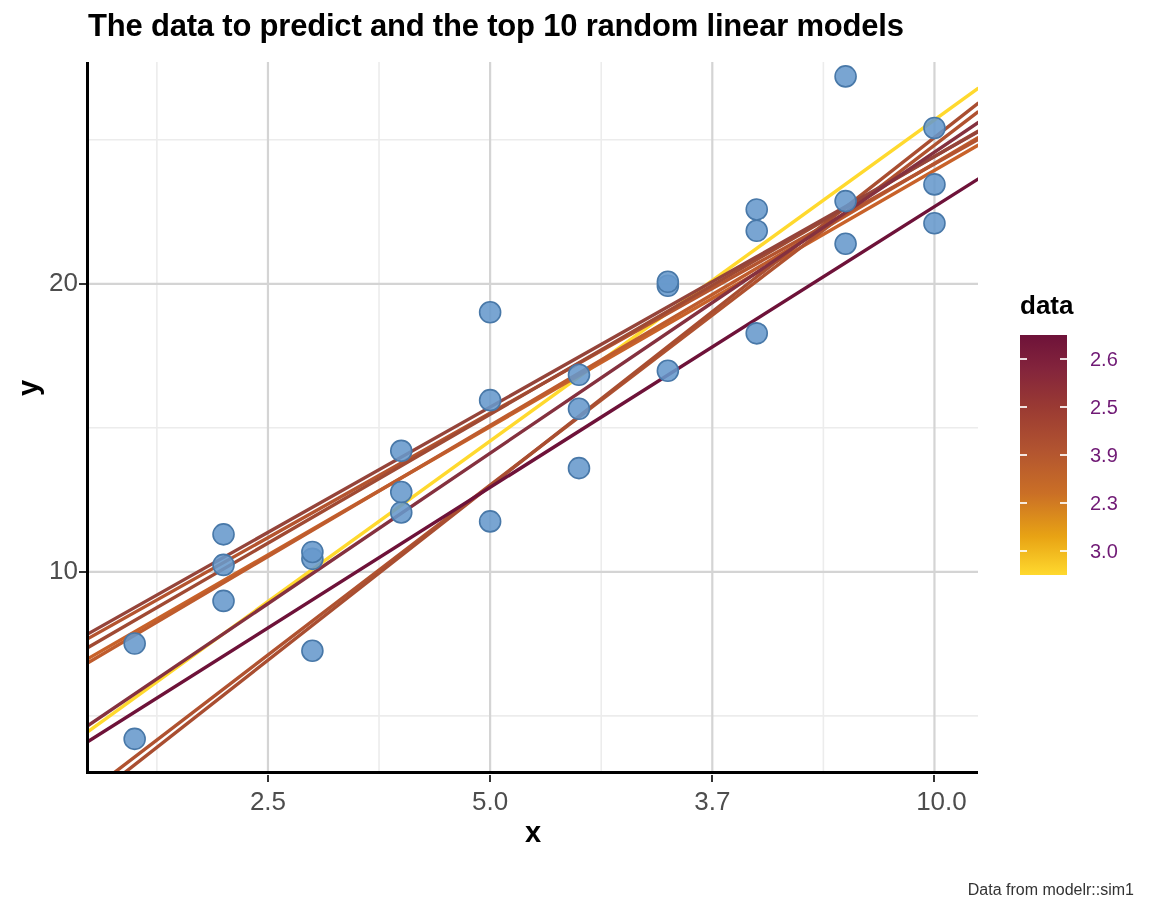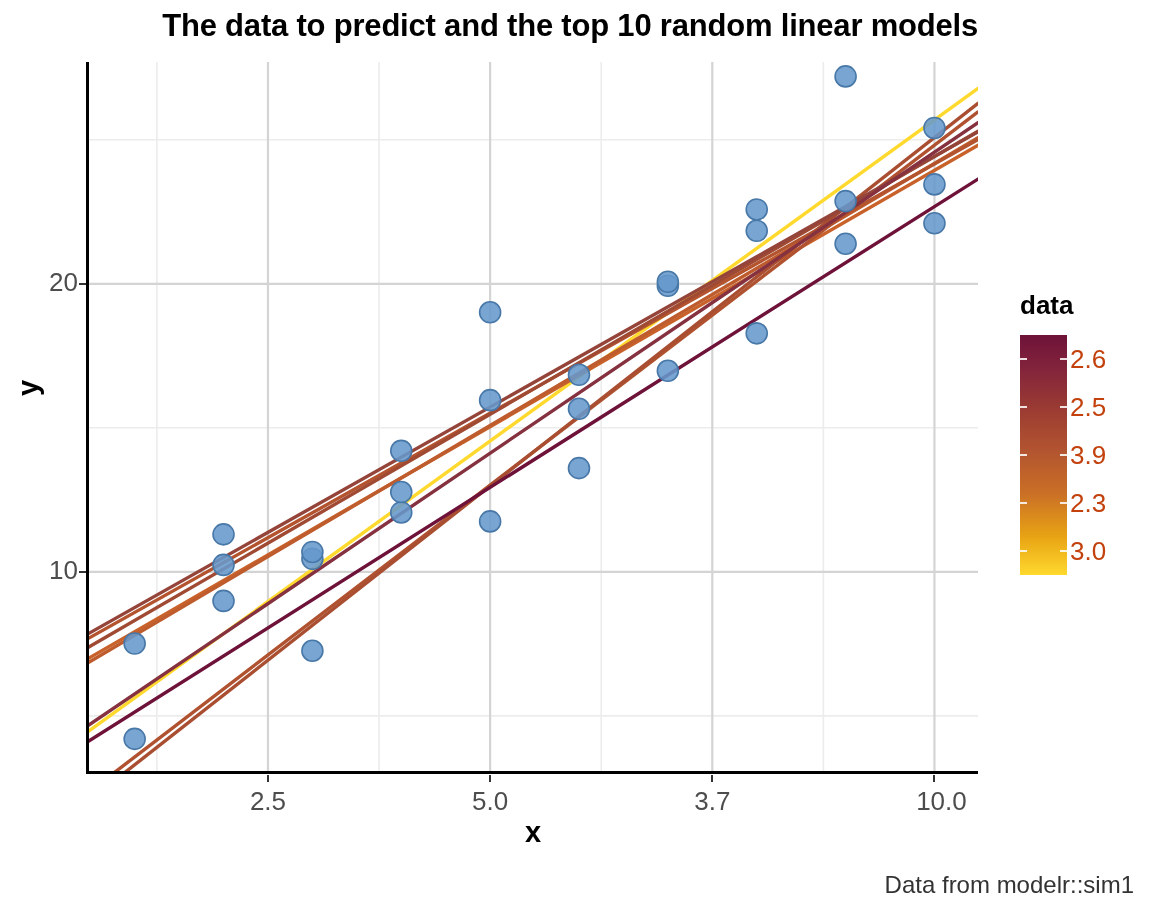--- a/index.html
+++ b/index.html
@@ -20,21 +20,21 @@
     left: 0; top: 0;
     width: 1152px;
     height: 921px;
   }
   
   #plot-title {
     position: absolute;
     left: 88px;
     top: 8px;
     width: 890px;
-    text-align: right;
+    text-align: left;
     font-size: 31px;
     font-weight: bold;
     color: #000000;
     letter-spacing: -0.2px;
     white-space: nowrap;
   }
   
   #panel {
     position: absolute;
     left: 88px;
@@ -111,21 +111,21 @@
     text-align: center;
     font-size: 29px;
     font-weight: bold;
     color: #000000;
   }
   
   #caption {
     position: absolute;
     right: 18px;
     bottom: 22px;
-    font-size: 24px;
+    font-size: 16px;
     color: #333333;
     white-space: nowrap;
   }
   
   #legend {
     position: absolute;
     left: 1018px;
     top: 290px;
     width: 130px;
   }
@@ -159,23 +159,23 @@
     top: 0;
     width: 7px;
     height: 2px;
     background: #ffffff;
     opacity: 0.85;
   }
   .legend-tickmark span.l { left: 0; }
   .legend-tickmark span.r { right: 0; }
   .legend-key-label {
     position: absolute;
-    left: 52px;
-    font-size: 26px;
-    color: #c2410c;
+    left: 72px;
+    font-size: 20px;
+    color: #701a75;
     white-space: nowrap;
     transform: translateY(-50%);
   }
 </style>
 </head>
 <body>
 
 <div id="figure">
 
   <div id="plot-title">The data to predict and the top 10 random linear models</div>

